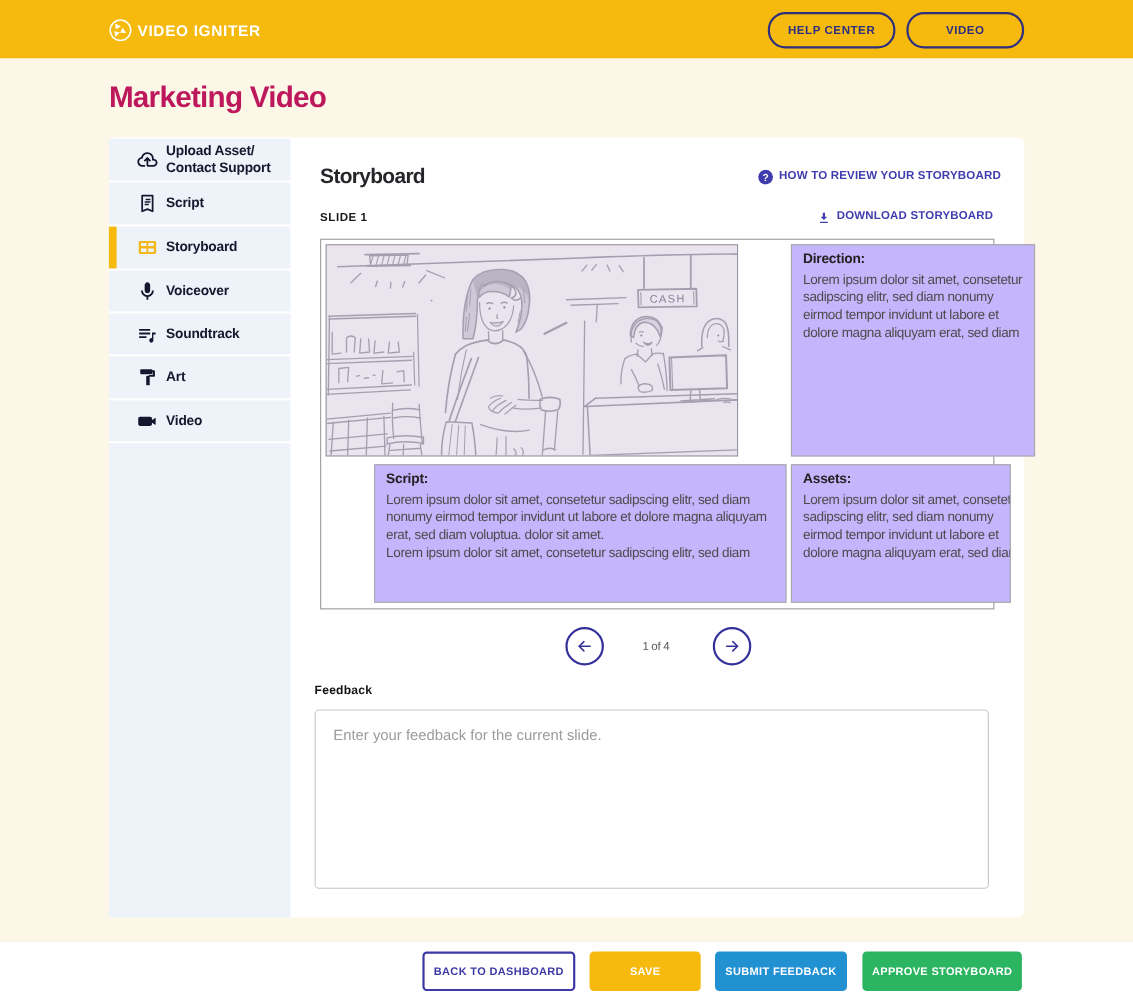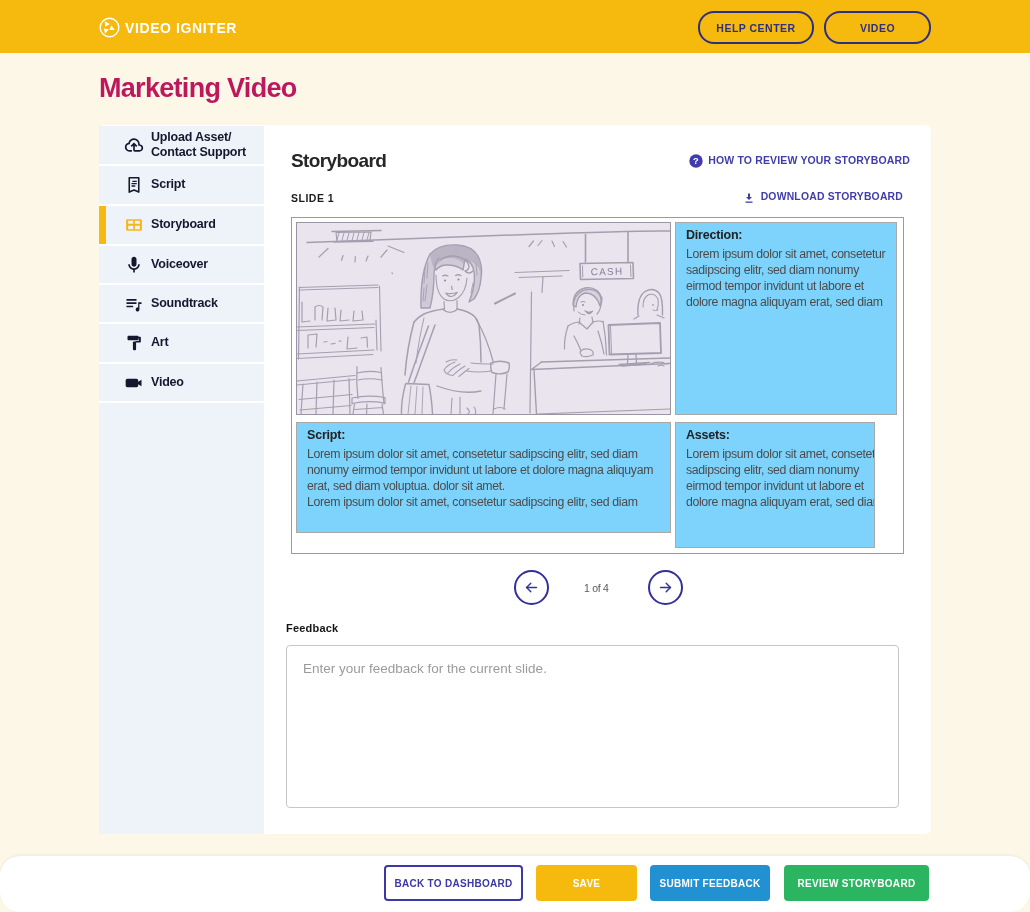--- a/index.html
+++ b/index.html
@@ -21,36 +21,36 @@
   .srow .lbl { margin-left:7px; font-size:12.5px; font-weight:bold; color:#14182e; letter-spacing:-0.2px; line-height:15.5px; white-space:nowrap; }
   .ybar { position:absolute; left:99px; top:206px; width:7px; height:38px; background:#f6b90d; }
 
   .cth { position:absolute; left:291px; top:150px; font-size:19px; font-weight:bold; color:#26262a; letter-spacing:-0.6px; }
   .helplink { position:absolute; top:151px; right:120px; color:#403cae; font-weight:bold; font-size:10.5px; letter-spacing:0.15px; display:flex; align-items:center; white-space:nowrap;}
   .slide1 { position:absolute; left:291px; top:192px; font-size:10.5px; font-weight:bold; color:#1b1b1f; letter-spacing:0.5px; }
   .dllink { position:absolute; top:188px; right:127px; color:#403cae; font-weight:bold; font-size:10.4px; letter-spacing:0.2px; display:flex; align-items:center; white-space:nowrap;}
 
   .card { position:absolute; left:291px; top:217px; width:613px; height:337px; background:#fff; border:1px solid #9b9b9b; }
   .sketch { position:absolute; left:4px; top:4px; width:375px; height:193px; background:#e9e4ee; border:1px solid #9a94a4; overflow:hidden;}
-  .ppanel { position:absolute; background:#7dd3fc; border:1px solid #a9a9a9; padding:5px 10px; overflow:hidden; }
+  .ppanel { position:absolute; background:#c4b5fd; border:1px solid #a9a9a9; padding:5px 10px; overflow:hidden;margin-left:44px; }
   .ppanel b { font-size:12.5px; color:#222; display:block; margin-bottom:4px; letter-spacing:-0.2px;}
   .ppanel .txt { font-size:12.3px; color:#4c4c4c; line-height:16px; letter-spacing:-0.35px; white-space:nowrap;}
   .pdir { left:383px; top:4px; width:222px; height:193px; }
-  .pscript { left:4px; top:204px; width:375px; height:111px; }
+  .pscript { left:4px; top:204px; width:375px; height:126px; }
   .passets { left:383px; top:204px; width:200px; height:126px; }
 
   .pgc { position:absolute; width:35px; height:35px; border:2px solid #34309a; border-radius:50%; background:#fff;
          display:flex; align-items:center; justify-content:center; }
   .pof { position:absolute; left:584px; top:582px; font-size:10.5px; color:#5a5a5a; letter-spacing:-0.3px;}
 
   .fblabel { position:absolute; left:286px; top:623px; font-size:11px; font-weight:bold; color:#141414; line-height:1; letter-spacing:0.2px;}
   .fbta { position:absolute; left:286px; top:645px; width:613px; height:163px; border:1px solid #c6c6c6; border-radius:4px; background:#fff; }
   .fbph { position:absolute; left:16px; top:15px; font-size:13.5px; color:#9b9b9b; }
 
-  .footer { position:absolute; left:0; top:856px; width:1030px; height:56px; background:#ffffff; box-shadow:0 -1px 3px rgba(0,0,0,0.06);border-radius:20px; }
+  .footer { position:absolute; left:0; top:856px; width:1030px; height:56px; background:#ffffff; box-shadow:0 -1px 3px rgba(0,0,0,0.06); }
   .fbtn { position:absolute; top:9px; height:36px; border-radius:4px; color:#fff; font-weight:bold; font-size:10px; letter-spacing:0.3px;
           display:flex; align-items:center; justify-content:center; white-space:nowrap; }
 </style>
 </head>
 <body>
   <div class="topbar">
     <div class="logo">
       <svg width="21" height="21" viewBox="0 0 23 23">
         <circle cx="11.5" cy="11.5" r="10.2" fill="none" stroke="#ffffff" stroke-width="1.6"></circle>
         <g fill="#ffffff">
@@ -277,14 +277,14 @@
 
   <div class="fblabel">Feedback</div>
   <div class="fbta">
     <div class="fbph">Enter your feedback for the current slide.</div>
   </div>
 
   <div class="footer">
     <div class="fbtn" style="left:384px; width:139px; background:#fff; border:2px solid #3c38a5; color:#3c38a5;">BACK TO DASHBOARD</div>
     <div class="fbtn" style="left:536px; width:101px; background:#f6b90d;">SAVE</div>
     <div class="fbtn" style="left:650px; width:120px; background:#2191d2;">SUBMIT FEEDBACK</div>
-    <div class="fbtn" style="left:784px; width:145px; background:#2cb560;">REVIEW STORYBOARD</div>
+    <div class="fbtn" style="left:784px; width:145px; background:#2cb560;">APPROVE STORYBOARD</div>
   </div>
 
 </body></html>

